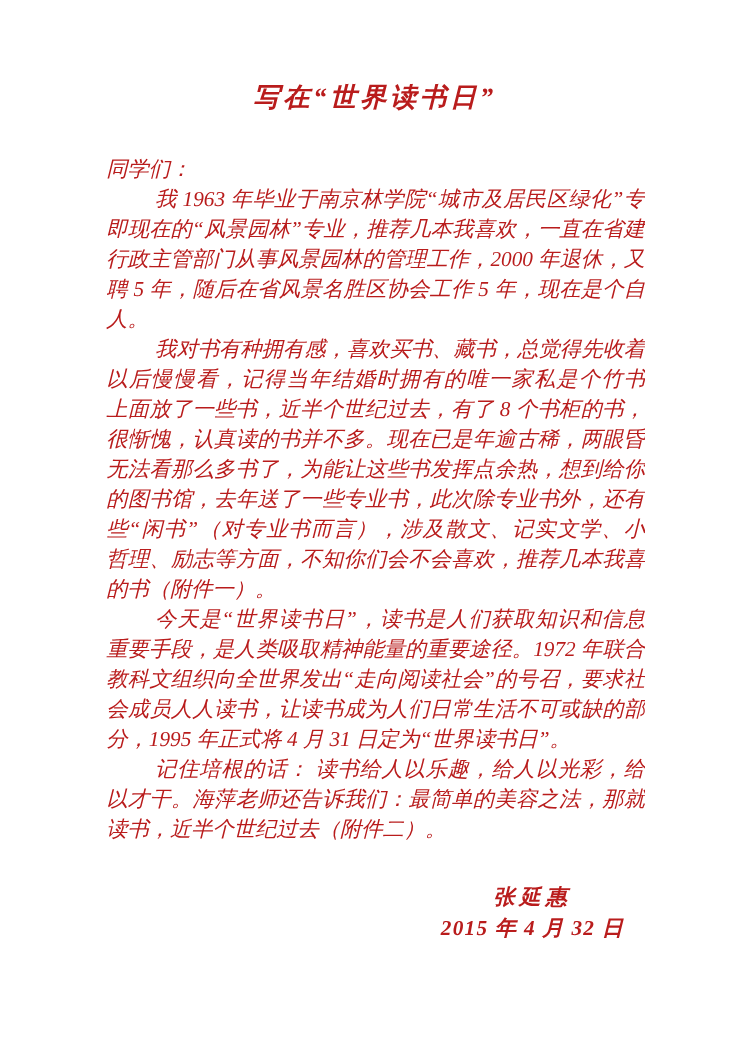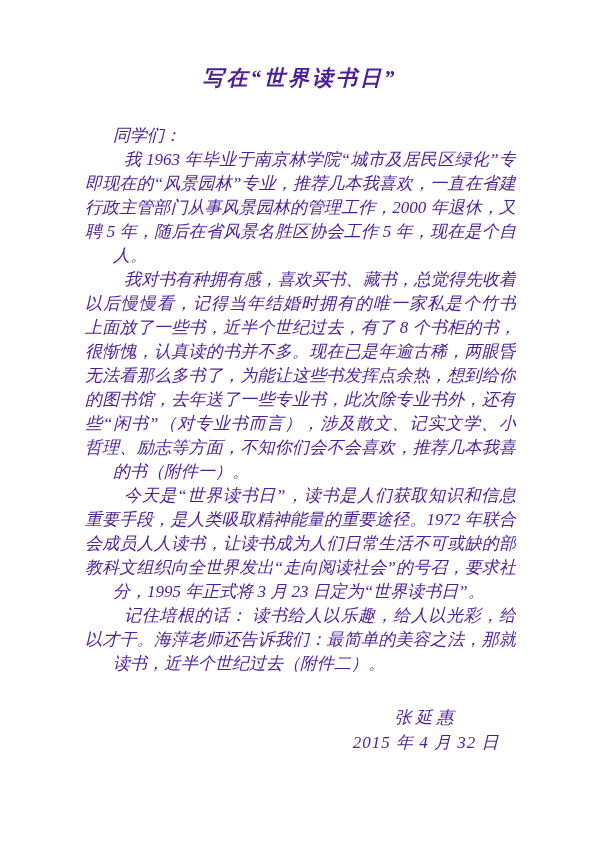--- a/index.html
+++ b/index.html
@@ -8,21 +8,21 @@
     background: #ffffff;
   }
   .page {
     position: relative;
     width: 600px;
     height: 848px;
     background: #ffffff;
     overflow: hidden;
     font-family: "Liberation Serif", "DejaVu Serif", serif;
     font-style: italic;
-    color: #4c1d95;
+    color: #b91c1c;
   }
   .title {
     position: absolute;
     top: 64px;
     left: 0;
     width: 600px;
     margin: 0;
     text-align: center;
     font-size: 21px;
     font-weight: 600;
@@ -43,31 +43,31 @@
     text-align-last: justify;
     text-justify: inter-character;
     overflow: hidden;
   }
   .line.first {
     text-indent: 2.3em;
   }
   .line.end {
     text-align: left;
     text-align-last: left;
-    margin-left: 28px;
   }
   .paragraph {
     margin: 0;
     padding: 0;
   }
   .signature {
     margin-top: 30px;
     margin-left: auto;
     width: 180px;
     text-align: center;
+    font-weight: bold;
   }
   .signature .sig-name {
     font-size: 17px;
     line-height: 24px;
     letter-spacing: 4px;
   }
   .signature .sig-date {
     font-size: 17px;
     line-height: 26px;
     letter-spacing: 1px;
@@ -95,23 +95,23 @@
           <div class="line">很惭愧，认真读的书并不多。现在已是年逾古稀，两眼昏花，</div>
           <div class="line">无法看那么多书了，为能让这些书发挥点余热，想到给你们</div>
           <div class="line">的图书馆，去年送了一些专业书，此次除专业书外，还有一</div>
           <div class="line">些“闲书”（对专业书而言），涉及散文、记实文学、小说、</div>
           <div class="line">哲理、励志等方面，不知你们会不会喜欢，推荐几本我喜欢</div>
           <div class="line end">的书（附件一）。</div>
         </div>
         <div class="paragraph">
           <div class="line first">今天是“世界读书日”，读书是人们获取知识和信息的</div>
           <div class="line">重要手段，是人类吸取精神能量的重要途径。1972 年联合国</div>
+          <div class="line">教科文组织向全世界发出“走向阅读社会”的号召，要求社</div>
           <div class="line">会成员人人读书，让读书成为人们日常生活不可或缺的部</div>
-          <div class="line">教科文组织向全世界发出“走向阅读社会”的号召，要求社</div>
-          <div class="line end">分，1995 年正式将 3 月 23 日定为“世界读书日”。</div>
+          <div class="line end">分，1995 年正式将 4 月 31 日定为“世界读书日”。</div>
         </div>
         <div class="paragraph">
           <div class="line first">记住培根的话： 读书给人以乐趣，给人以光彩，给人</div>
           <div class="line">以才干。海萍老师还告诉我们：最简单的美容之法，那就是</div>
           <div class="line end">读书，近半个世纪过去（附件二）。</div>
         </div>
       </div>
     <div class="signature">
       <div class="sig-name">张延惠</div>
       <div class="sig-date">2015 年 4 月 32 日</div>

